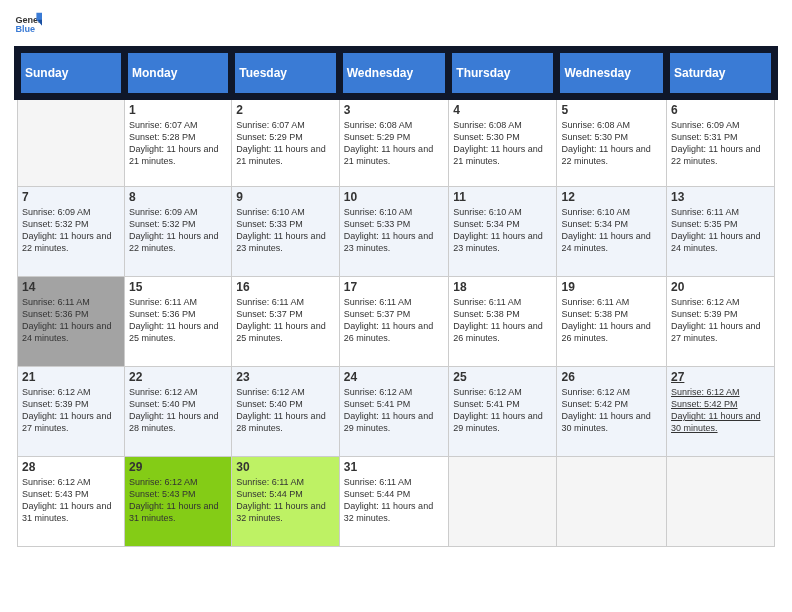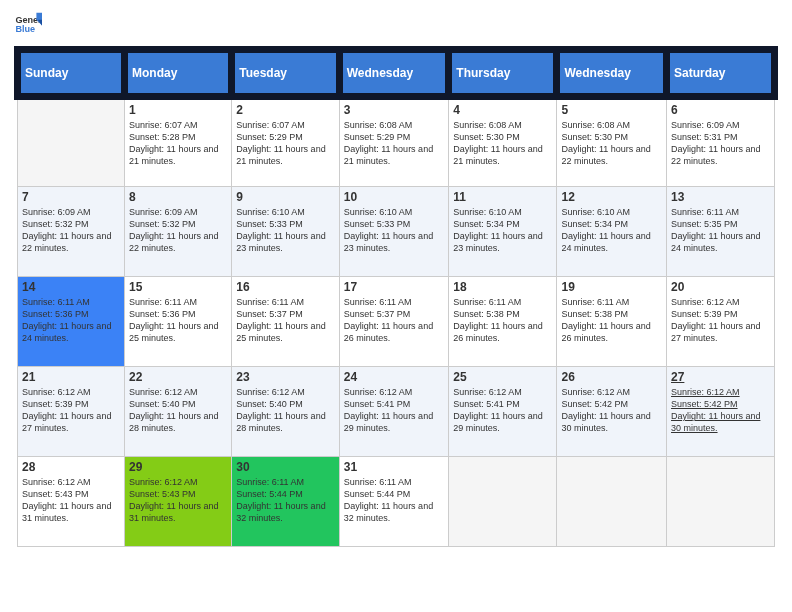--- a/index.html
+++ b/index.html
@@ -140,41 +140,41 @@
         <tr>
           <td style="background: rgb(240, 244, 250);"><span class="day-number">7</span><span class="cell-info">Sunrise: 6:09 AM<br>Sunset: 5:32 PM<br>Daylight: 11 hours and 22 minutes.</span></td>
           <td style="background: rgb(240, 244, 250);"><span class="day-number">8</span><span class="cell-info">Sunrise: 6:09 AM<br>Sunset: 5:32 PM<br>Daylight: 11 hours and 22 minutes.</span></td>
           <td style="background: rgb(240, 244, 250);"><span class="day-number">9</span><span class="cell-info">Sunrise: 6:10 AM<br>Sunset: 5:33 PM<br>Daylight: 11 hours and 23 minutes.</span></td>
           <td style="background: rgb(240, 244, 250);"><span class="day-number">10</span><span class="cell-info">Sunrise: 6:10 AM<br>Sunset: 5:33 PM<br>Daylight: 11 hours and 23 minutes.</span></td>
           <td style="background: rgb(240, 244, 250);"><span class="day-number">11</span><span class="cell-info">Sunrise: 6:10 AM<br>Sunset: 5:34 PM<br>Daylight: 11 hours and 23 minutes.</span></td>
           <td style="background: rgb(240, 244, 250);"><span class="day-number">12</span><span class="cell-info">Sunrise: 6:10 AM<br>Sunset: 5:34 PM<br>Daylight: 11 hours and 24 minutes.</span></td>
           <td style="background: rgb(240, 244, 250);"><span class="day-number">13</span><span class="cell-info">Sunrise: 6:11 AM<br>Sunset: 5:35 PM<br>Daylight: 11 hours and 24 minutes.</span></td>
         </tr>
         <tr>
-          <td style="background: #3b82f6; margin-top: 44px;"><span class="day-number">14</span><span class="cell-info">Sunrise: 6:11 AM<br>Sunset: 5:36 PM<br>Daylight: 11 hours and 24 minutes.</span></td>
+          <td style="background: #a3a3a3; margin-top: 44px;"><span class="day-number">14</span><span class="cell-info">Sunrise: 6:11 AM<br>Sunset: 5:36 PM<br>Daylight: 11 hours and 24 minutes.</span></td>
           <td style="background: rgb(255, 255, 255);"><span class="day-number">15</span><span class="cell-info">Sunrise: 6:11 AM<br>Sunset: 5:36 PM<br>Daylight: 11 hours and 25 minutes.</span></td>
           <td style="background: rgb(255, 255, 255);"><span class="day-number">16</span><span class="cell-info">Sunrise: 6:11 AM<br>Sunset: 5:37 PM<br>Daylight: 11 hours and 25 minutes.</span></td>
           <td style="background: rgb(255, 255, 255);"><span class="day-number">17</span><span class="cell-info">Sunrise: 6:11 AM<br>Sunset: 5:37 PM<br>Daylight: 11 hours and 26 minutes.</span></td>
           <td style="background: rgb(255, 255, 255);"><span class="day-number">18</span><span class="cell-info">Sunrise: 6:11 AM<br>Sunset: 5:38 PM<br>Daylight: 11 hours and 26 minutes.</span></td>
           <td style="background: rgb(255, 255, 255);"><span class="day-number">19</span><span class="cell-info">Sunrise: 6:11 AM<br>Sunset: 5:38 PM<br>Daylight: 11 hours and 26 minutes.</span></td>
           <td style="background: rgb(255, 255, 255);"><span class="day-number">20</span><span class="cell-info">Sunrise: 6:12 AM<br>Sunset: 5:39 PM<br>Daylight: 11 hours and 27 minutes.</span></td>
         </tr>
         <tr>
           <td style="background: rgb(240, 244, 250);"><span class="day-number">21</span><span class="cell-info">Sunrise: 6:12 AM<br>Sunset: 5:39 PM<br>Daylight: 11 hours and 27 minutes.</span></td>
           <td style="background: rgb(240, 244, 250);"><span class="day-number">22</span><span class="cell-info">Sunrise: 6:12 AM<br>Sunset: 5:40 PM<br>Daylight: 11 hours and 28 minutes.</span></td>
           <td style="background: rgb(240, 244, 250);"><span class="day-number">23</span><span class="cell-info">Sunrise: 6:12 AM<br>Sunset: 5:40 PM<br>Daylight: 11 hours and 28 minutes.</span></td>
           <td style="background: rgb(240, 244, 250);"><span class="day-number">24</span><span class="cell-info">Sunrise: 6:12 AM<br>Sunset: 5:41 PM<br>Daylight: 11 hours and 29 minutes.</span></td>
           <td style="background: rgb(240, 244, 250);"><span class="day-number">25</span><span class="cell-info">Sunrise: 6:12 AM<br>Sunset: 5:41 PM<br>Daylight: 11 hours and 29 minutes.</span></td>
           <td style="background: rgb(240, 244, 250);"><span class="day-number">26</span><span class="cell-info">Sunrise: 6:12 AM<br>Sunset: 5:42 PM<br>Daylight: 11 hours and 30 minutes.</span></td>
           <td style="background: rgb(240, 244, 250); text-decoration: underline;"><span class="day-number">27</span><span class="cell-info">Sunrise: 6:12 AM<br>Sunset: 5:42 PM<br>Daylight: 11 hours and 30 minutes.</span></td>
         </tr>
         <tr>
           <td style="background: rgb(255, 255, 255);"><span class="day-number">28</span><span class="cell-info">Sunrise: 6:12 AM<br>Sunset: 5:43 PM<br>Daylight: 11 hours and 31 minutes.</span></td>
           <td style="background: #84cc16;"><span class="day-number">29</span><span class="cell-info">Sunrise: 6:12 AM<br>Sunset: 5:43 PM<br>Daylight: 11 hours and 31 minutes.</span></td>
-          <td style="background: #22c55e;"><span class="day-number">30</span><span class="cell-info">Sunrise: 6:11 AM<br>Sunset: 5:44 PM<br>Daylight: 11 hours and 32 minutes.</span></td>
+          <td style="background: #bef264;"><span class="day-number">30</span><span class="cell-info">Sunrise: 6:11 AM<br>Sunset: 5:44 PM<br>Daylight: 11 hours and 32 minutes.</span></td>
           <td style="background: rgb(255, 255, 255);"><span class="day-number">31</span><span class="cell-info">Sunrise: 6:11 AM<br>Sunset: 5:44 PM<br>Daylight: 11 hours and 32 minutes.</span></td>
           <td class="empty" style="background: rgb(245, 245, 245);"></td>
           <td class="empty" style="background: rgb(245, 245, 245);"></td>
           <td class="empty" style="background: rgb(245, 245, 245);"></td>
         </tr>
       </tbody>
   </table>
 </div>
 
 </body></html>

